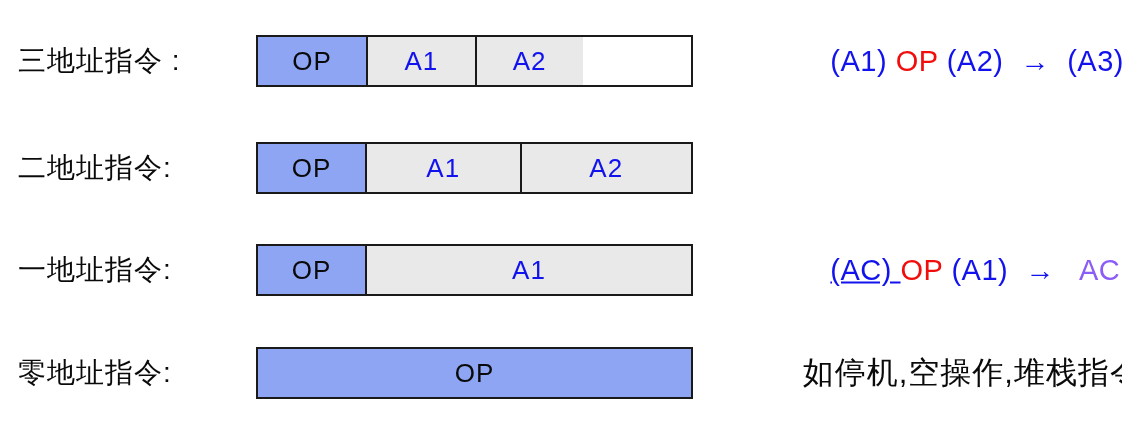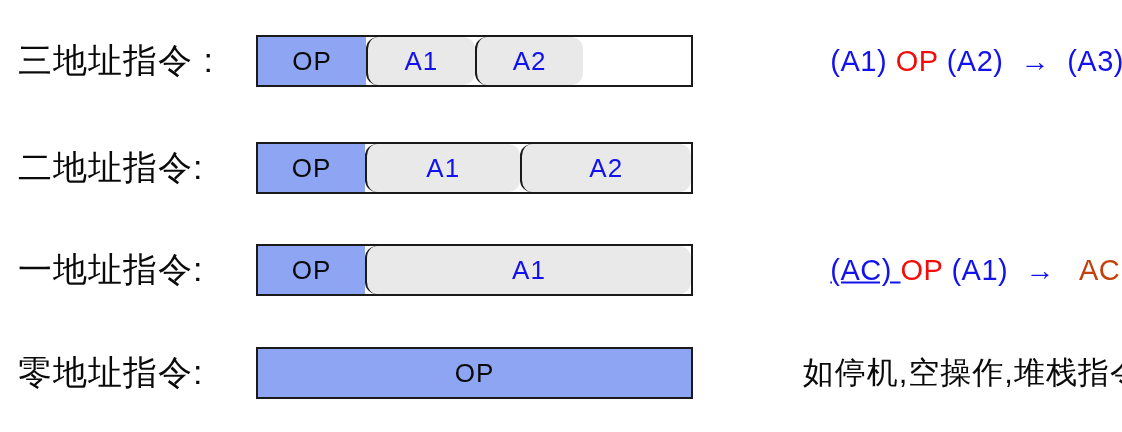--- a/index.html
+++ b/index.html
@@ -7,31 +7,31 @@
     position:relative;width:1122px;height:432px;background:#ffffff;
     font-family:"Liberation Sans", sans-serif;overflow:hidden;
   }
   .row{position:absolute;left:0;width:100%;height:52px;}
   #row1{top:35px;}
   #row2{top:142px;}
   #row3{top:244px;text-align:center;}
   #row4{top:347px;}
   .label{
     position:absolute;left:18px;top:50%;transform:translateY(-50%);
-    font-size:34px;color:var(--black);white-space:pre;letter-spacing:1px;
+    font-size:28px;color:var(--black);white-space:pre;letter-spacing:1px;
   }
   .box{
     position:absolute;left:256px;top:0;width:437px;height:52px;
     display:flex;border:2px solid var(--border);box-sizing:border-box;
   }
   .cell{
     display:flex;align-items:center;justify-content:center;
     box-sizing:border-box;font-size:26px;letter-spacing:1px;
   }
-  .cell + .cell{border-left:2px solid var(--border);border-radius:12px;}
+  .cell + .cell{border-left:2px solid var(--border);}
   .op{background:var(--op_fill);color:var(--black);}
   .addr{background:var(--addr_fill);color:var(--blue);}
   .w25{width:25%;}
   .w247{width:24.7%;}
   .w357{width:35.7%;}
   .w396{width:39.6%;}
   .w753{width:75.3%;}
   .w100{width:100%;}
   .formula{
     position:absolute;left:779px;top:50%;transform:translateY(-50%);
@@ -81,21 +81,21 @@
     <div class="label">一地址指令:</div>
     <div class="box">
       <div class="cell op w247">
           <span>OP</span>
         </div>
       <div class="cell addr w753">
           <span>A1</span>
         </div>
     </div>
     <div class="formula">
-      <span style="color: rgb(18, 18, 238); text-decoration: underline;">(AC) </span><span style="color: rgb(242, 13, 13);">OP</span><span style="color: rgb(18, 18, 238);"> (A1)  </span><span style="color: rgb(18, 18, 238);">→</span><span style="color: #c2410c;">   AC</span>
+      <span style="color: rgb(18, 18, 238); text-decoration: underline;">(AC) </span><span style="color: rgb(242, 13, 13);">OP</span><span style="color: rgb(18, 18, 238);"> (A1)  </span><span style="color: rgb(18, 18, 238);">→</span><span style="color: #8b5cf6;">   AC</span>
     </div>
   </div>
 
   <div class="row" id="row4">
     <div class="label">零地址指令:</div>
     <div class="box">
       <div class="cell op w100">
           <span>OP</span>
         </div>
     </div>

